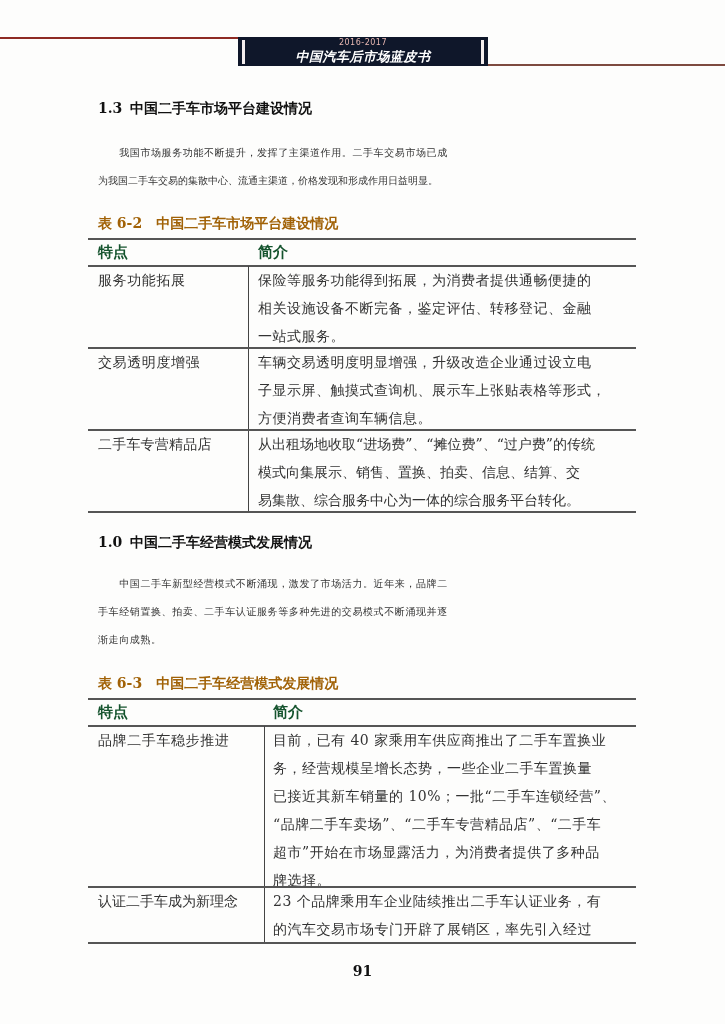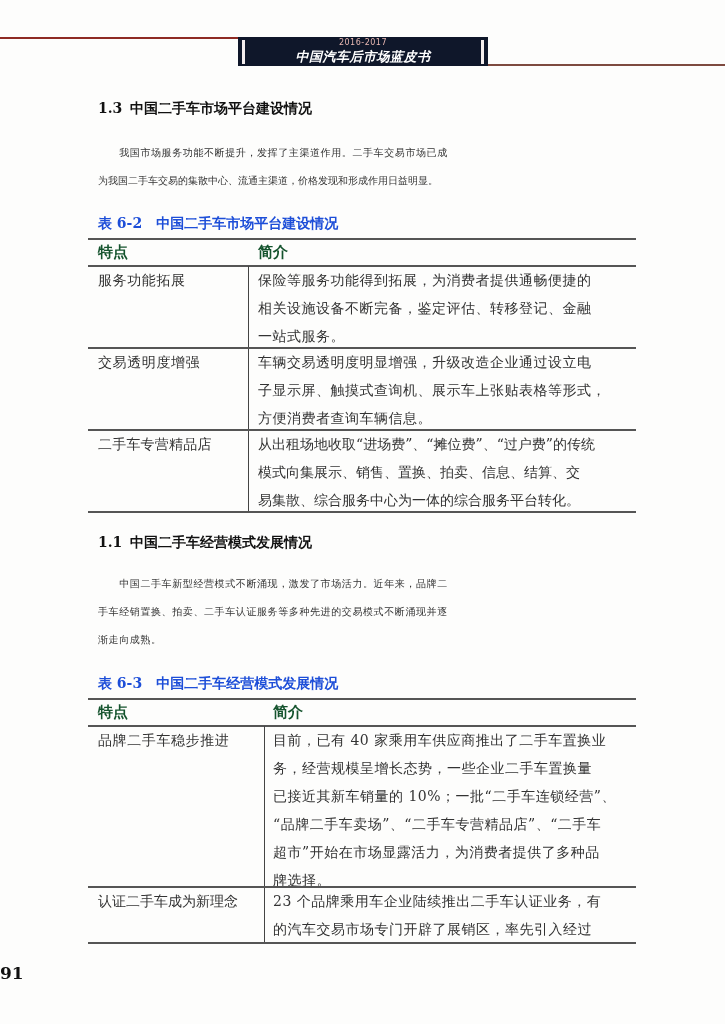--- a/index.html
+++ b/index.html
@@ -13,32 +13,32 @@
   .hdr-box { position: absolute; left: 238px; top: 37px; width: 250px; height: 29px; background: #0f172a; }
   .hdr-bar-l { position: absolute; left: 4px; top: 3px; width: 3px; height: 24px; background: #f4eeee; }
   .hdr-bar-r { position: absolute; right: 4px; top: 3px; width: 3px; height: 24px; background: #f4eeee; }
   .hdr-years { position: absolute; left: 0; right: 0; top: 1px; text-align: center; font-family: "DejaVu Sans", sans-serif; font-size: 8px; color: #e8b8b2; letter-spacing: 0.5px; }
   .hdr-title { position: absolute; left: 0; right: 0; top: 11px; text-align: center; font-family: "DejaVu Sans", sans-serif; font-size: 13px; font-weight: bold; font-style: italic; color: #ffffff; letter-spacing: 0.5px; }
   .hdr-line-right { position: absolute; left: 488px; top: 64px; width: 237px; height: 2px; background: #7e4a40; }
 
   .h2 { position: absolute; left: 98px; font-size: 14px; font-weight: bold; color: #111; }
   .h2 .num { display: inline-block; width: 32px; }
   .para { position: absolute; left: 98px; width: 540px; font-size: 10px; line-height: 28px; color: #333; letter-spacing: 0.6px; }
-  .caption { position: absolute; left: 98px; font-size: 14px; font-weight: bold; color: #1d4ed8; }
+  .caption { position: absolute; left: 98px; font-size: 14px; font-weight: bold; color: #a16207; }
   .caption .num { margin-right: 14px; }
 
   .tbl { position: absolute; left: 88px; width: 548px; }
   .tbl .hline { position: absolute; left: 0; width: 548px; height: 2px; background: #555; }
   .tbl .vline { position: absolute; width: 1px; background: #444; }
   .tbl .th { position: absolute; font-size: 15px; font-weight: bold; color: #14532d; }
   .tbl .cell-k { position: absolute; left: 10px; font-size: 14px; line-height: 28px; color: #333; letter-spacing: 0.6px; }
   .tbl .cell-v { position: absolute; font-size: 14px; line-height: 28px; color: #333; letter-spacing: 0.5px; }
   .tbl .cell-v .line { display: block; white-space: nowrap; }
 
-  .pageno { position: absolute; left: 0; width: 725px; top: 963px; text-align: left; font-size: 17px; font-weight: bold; color: #111; }
+  .pageno { position: absolute; left: 0; width: 725px; top: 963px; text-align: center; font-size: 14px; font-weight: bold; color: #111; }
 </style>
 </head>
 <body>
 
 <div>
   <div class="hdr-line-left"></div>
   <div class="hdr-box">
     <div class="hdr-bar-l"></div>
     <div class="hdr-years">2016-2017</div>
     <div class="hdr-title">中国汽车后市场蓝皮书</div>
@@ -91,21 +91,21 @@
     <div class="cell-v" style="left:170px; top:192px; letter-spacing:0px;">
       <span class="line">从出租场地收取“进场费”、“摊位费”、“过户费”的传统</span>
       <span class="line">模式向集展示、销售、置换、拍卖、信息、结算、交</span>
       <span class="line">易集散、综合服务中心为一体的综合服务平台转化。</span>
     </div>
   </div>
   <div class="hline" style="top:273px;"></div>
 </div>
 
 <div class="h2" style="top:534px;">
-  <span class="num">1.1</span><span>中国二手车经营模式发展情况</span>
+  <span class="num">1.0</span><span>中国二手车经营模式发展情况</span>
 </div>
 <div class="para" style="top:570px;">
   <div>　　中国二手车新型经营模式不断涌现，激发了市场活力。近年来，品牌二</div>
   <div>手车经销置换、拍卖、二手车认证服务等多种先进的交易模式不断涌现并逐</div>
   <div>渐走向成熟。</div>
 </div>
 
 <div class="caption" style="top:675px;">
   <span class="num">表 6-3</span><span>中国二手车经营模式发展情况</span>
 </div>

